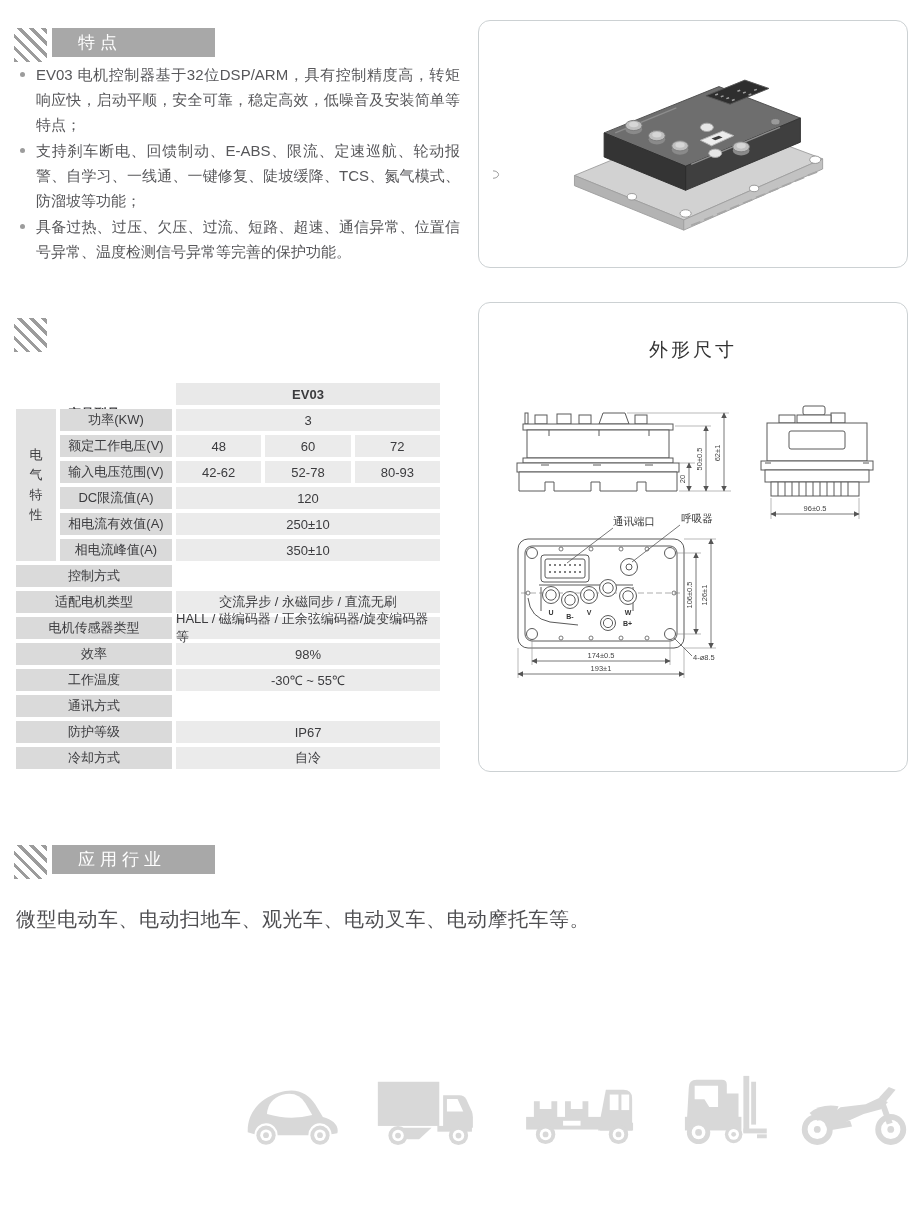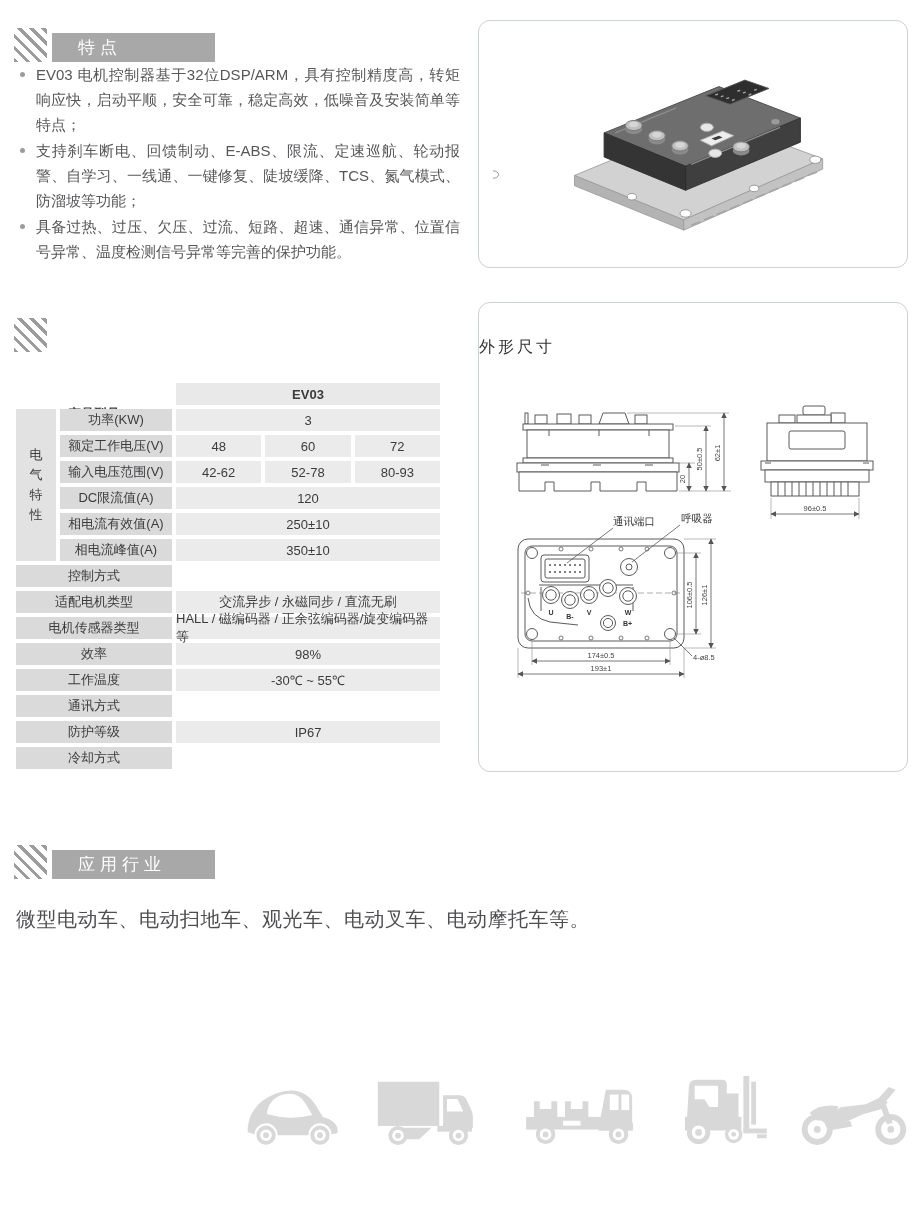--- a/index.html
+++ b/index.html
@@ -1,40 +1,40 @@
 <!DOCTYPE html>
 <html><head>
 <meta charset="utf-8">
 <style>
   html,body{margin:0;padding:0;}
   body{
     position:relative;width:924px;height:1216px;background:#ffffff;
     font-family:"Liberation Sans",sans-serif;overflow:hidden;
   }
   
-  .sec{position:absolute;display:flex;align-items:flex-end;}
+  .sec{position:absolute;display:flex;align-items:flex-start;}
   .hatch{width:33px;height:34px;margin-right:5px;
     background:repeating-linear-gradient(45deg,#9c9c9c 0 3.5px,#ffffff 3.5px 8.5px);}
   .bar{width:163px;height:29px;background:#a8a8a8;color:#ffffff;font-size:17px;
     letter-spacing:5px;display:flex;align-items:center;padding-left:26px;box-sizing:border-box;}
   #sec-features{left:14px;top:28px;}
   #sec-specs{left:14px;top:318px;}
   #sec-apps{left:14px;top:845px;}
 
   
   .bullets{position:absolute;left:20px;top:62px;width:440px;margin:0;padding:0;list-style:none;}
   .bullets li{display:flex;font-size:15px;line-height:25px;color:#57575a;text-align:justify;margin-bottom:1px;}
   .dot{flex:0 0 auto;width:5px;height:5px;border-radius:50%;background:#9c9c9c;margin:10px 11px 0 0;}
 
   
   .panel{position:absolute;left:478px;width:430px;border:1px solid #ccd1d3;border-radius:12px;background:#fff;box-sizing:border-box;}
   #panel-photo{top:20px;height:248px;display:flex;align-items:center;justify-content:center;}
   #panel-dims{top:302px;height:470px;}
-  #dims-title{position:absolute;top:34px;left:0;width:100%;text-align:left;
-    font-size:16px;letter-spacing:3px;color:#333;}
+  #dims-title{position:absolute;top:34px;left:0;width:100%;text-align:center;
+    font-size:19px;letter-spacing:3px;color:#333;}
   #dims-svg{position:absolute;top:0;left:0;}
 
   
   .spec-table{position:absolute;left:16px;top:383px;width:424px;
     display:grid;grid-template-columns:40px 112px 1fr 1fr 1fr;
     grid-auto-rows:22px;gap:4px;}
   .cell{display:flex;align-items:center;justify-content:center;font-size:13px;color:#3b3b3e;}
   .lab{background:#dadada;}
   .val{background:#ebebeb;}
   .hlab{background:#d1d1d1;font-weight:bold;margin-top:31px;}
@@ -173,20 +173,21 @@
   <div class="cell lab" style="grid-column:1/3;grid-row:10">电机传感器类型</div>
   <div class="cell val" style="grid-column:3/6;grid-row:10">HALL / 磁编码器 / 正余弦编码器/旋变编码器等</div>
   <div class="cell lab" style="grid-column:1/3;grid-row:11">效率</div>
   <div class="cell val" style="grid-column:3/6;grid-row:11">98%</div>
   <div class="cell lab" style="grid-column:1/3;grid-row:12">工作温度</div>
   <div class="cell val" style="grid-column:3/6;grid-row:12">-30℃ ~ 55℃</div>
   <div class="cell lab" style="grid-column:1/3;grid-row:13">通讯方式</div>
   <div class="cell lab" style="grid-column:1/3;grid-row:14">防护等级</div>
   <div class="cell val" style="grid-column:3/6;grid-row:14">IP67</div>
   <div class="cell lab" style="grid-column:1/3;grid-row:15">冷却方式</div>
+  <div class="cell val" style="grid-column:3/6;grid-row:15">自冷</div>
 </div>
 
 <div class="panel" id="panel-dims">
   <div id="dims-title">外形尺寸</div>
   <svg id="dims-svg" width="428" height="468" viewBox="0 0 428 468">
     <defs>
       <marker id="arr" viewBox="0 0 10 10" refX="9" refY="5" markerWidth="7" markerHeight="7" orient="auto-start-reverse">
         <path d="M0,0L10,5L0,10z" fill="#555"></path>
       </marker>
     </defs>

